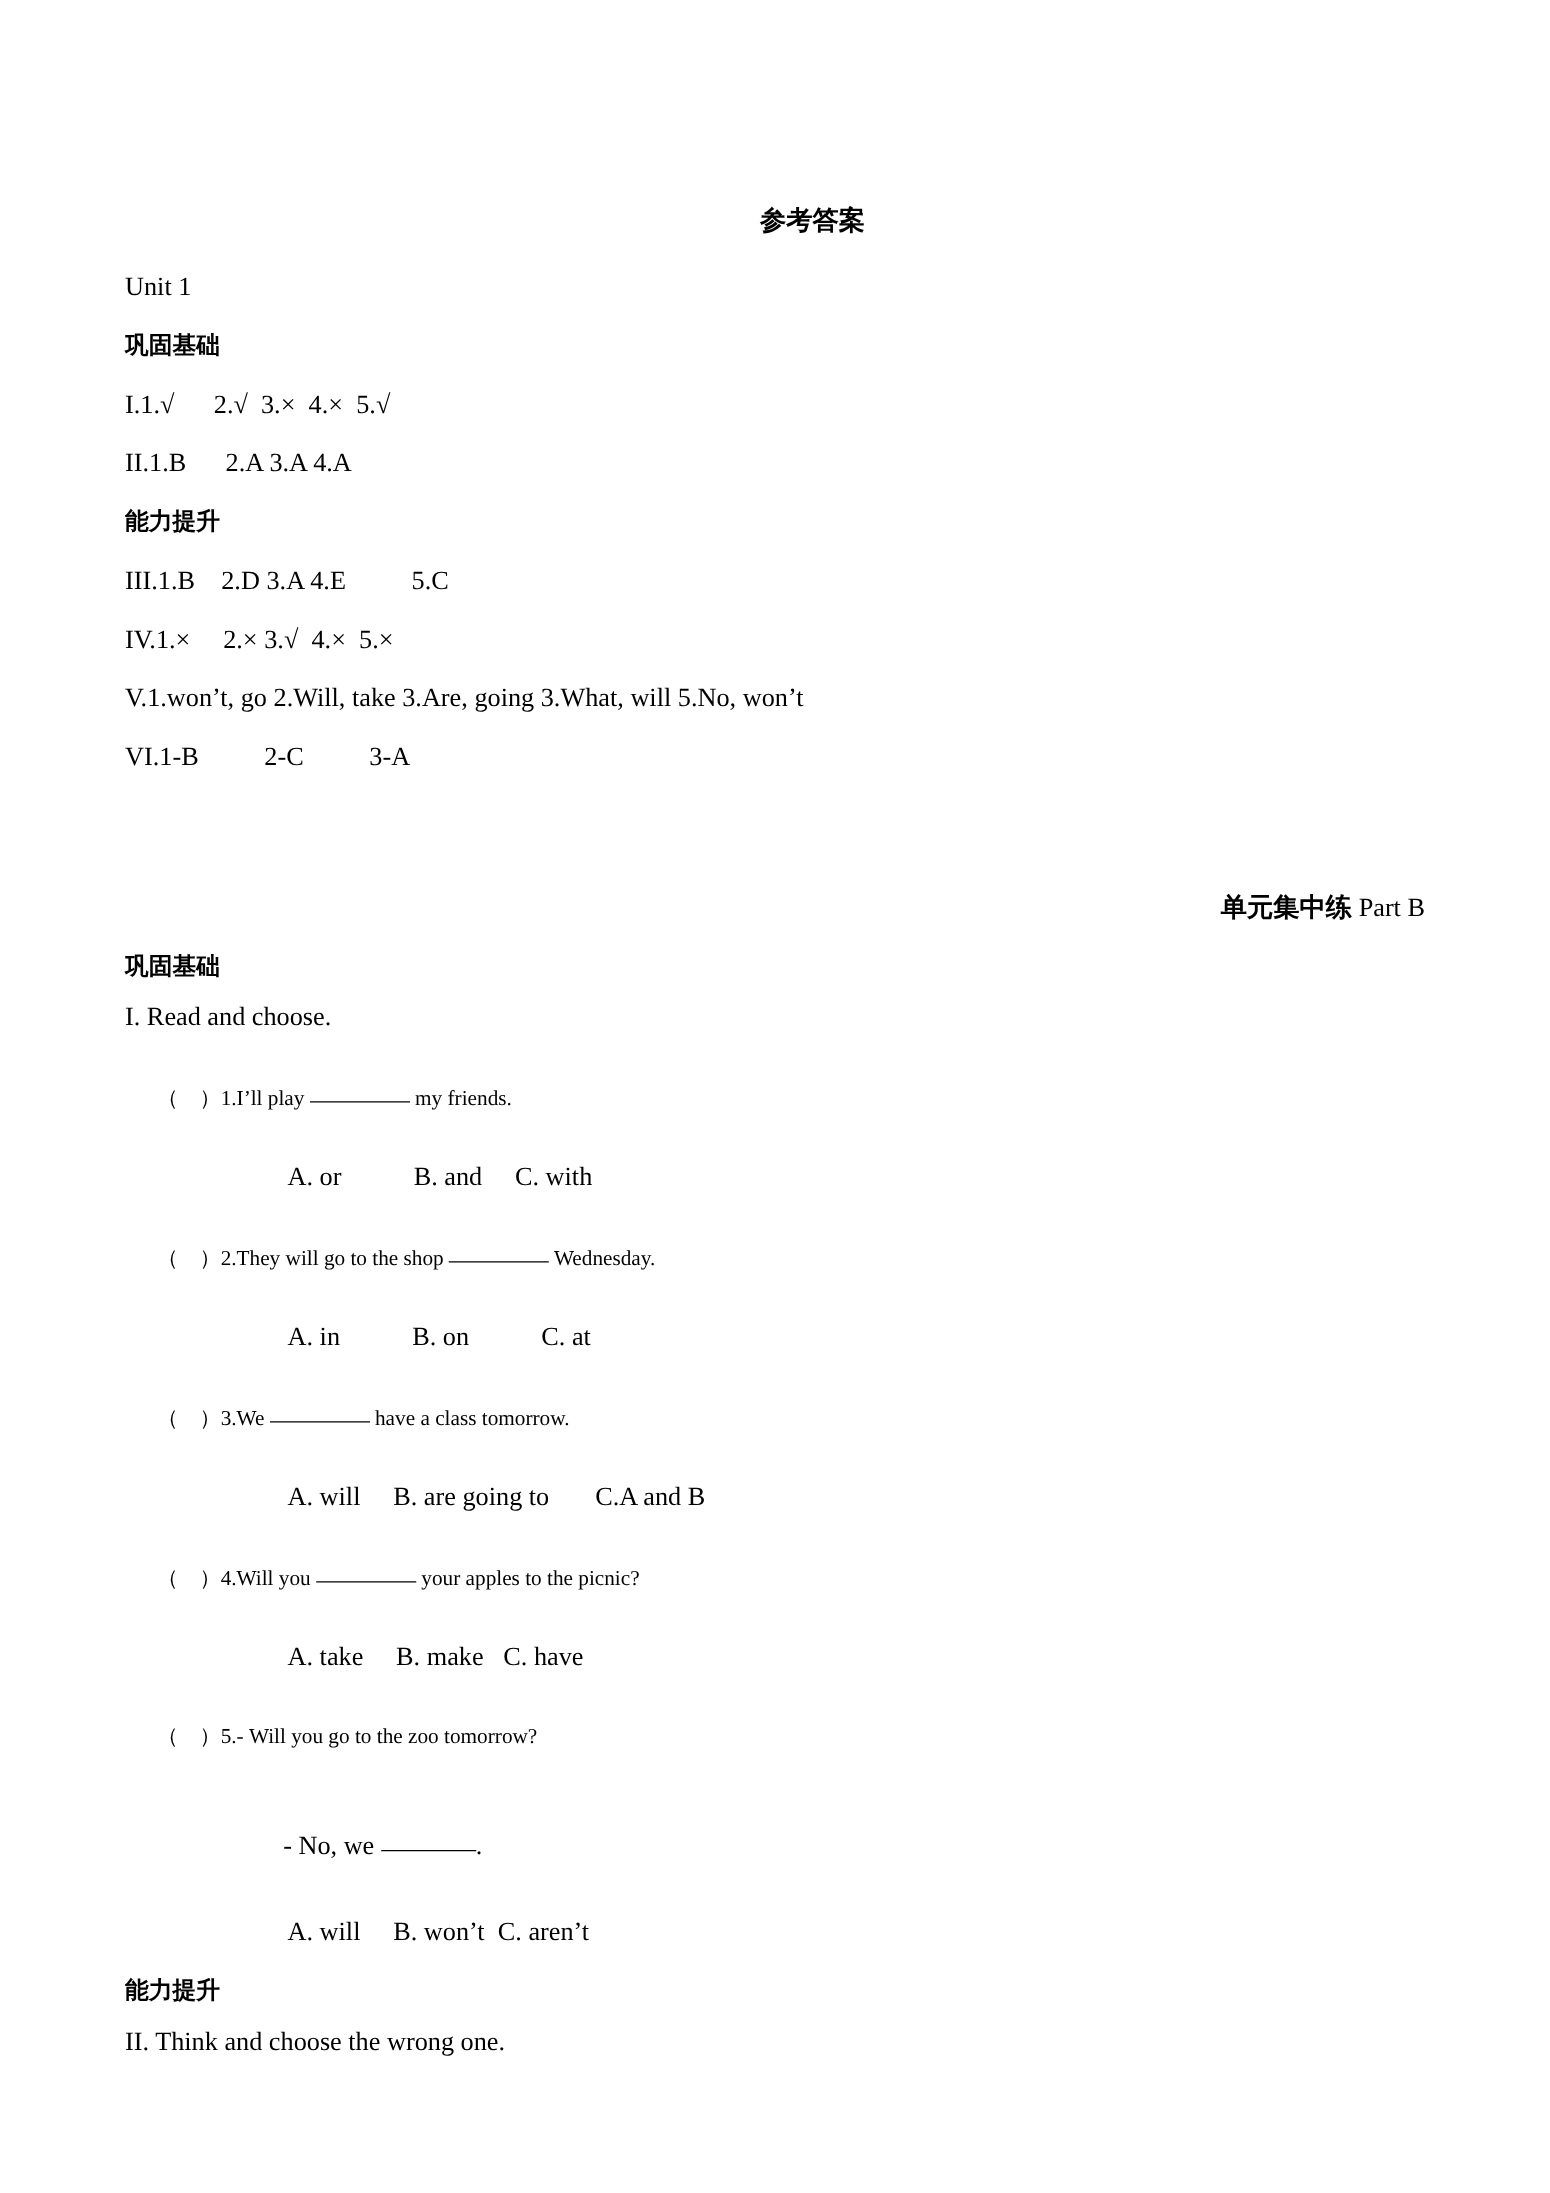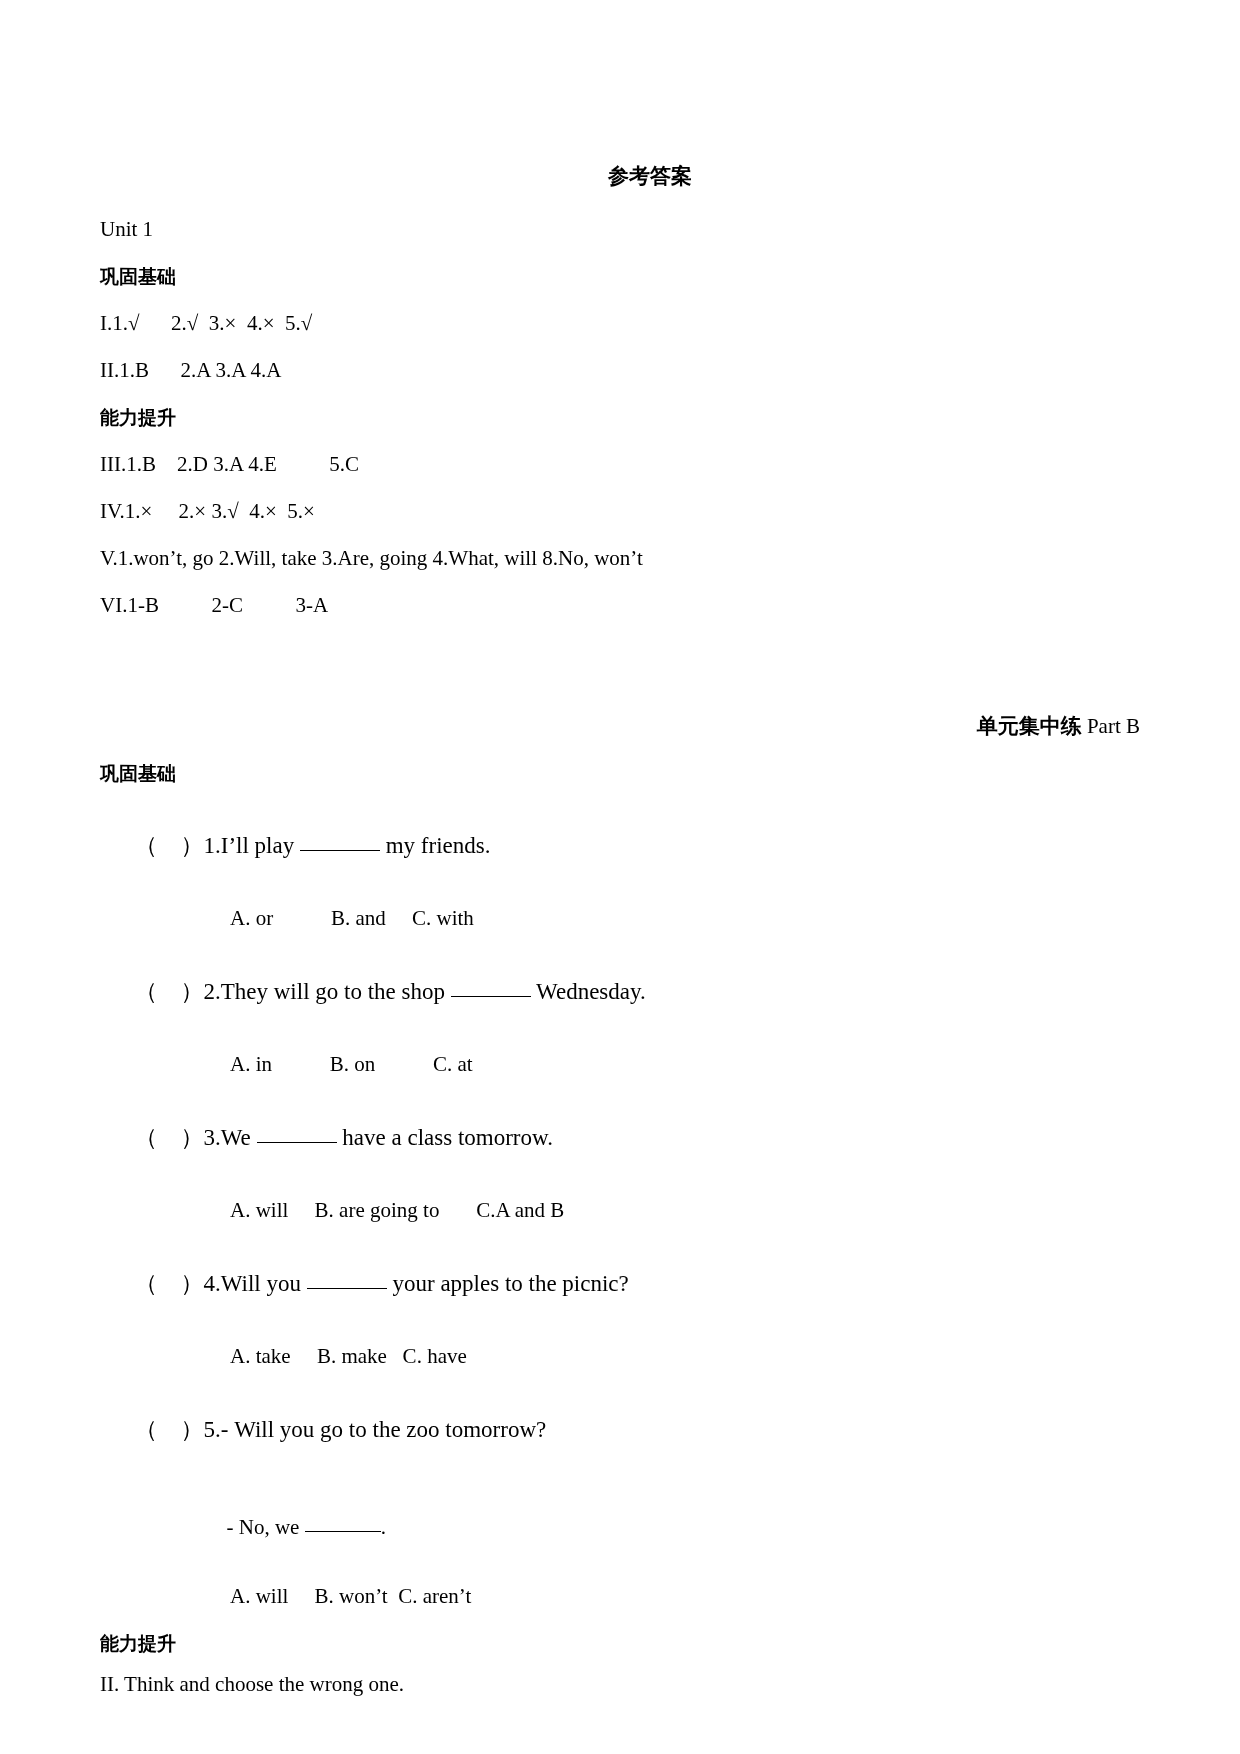--- a/index.html
+++ b/index.html
@@ -60,21 +60,21 @@
   }
   .ans-line {
     font-size: 21px;
     margin-top: 22px;
     white-space: pre;
   }
   .gap-block {
     height: 96px;
   }
   .q-line {
-    font-size: 23px;
+    font-size: 17px;
     margin-top: 19px;
     white-space: pre;
     font-family: Liberation Serif, serif;
   }
   .opt-line {
     font-size: 21px;
     margin-top: 19px;
     white-space: pre;
     padding-left: 130px;
   }
@@ -110,31 +110,32 @@
 
     <div class="cn-head">巩固基础</div>
 
     <div class="ans-line">I.1.√  2.√  3.×  4.×  5.√</div>
     <div class="ans-line">II.1.B  2.A 3.A 4.A</div>
 
     <div class="cn-head">能力提升</div>
 
     <div class="ans-line">III.1.B  2.D 3.A 4.E   5.C</div>
     <div class="ans-line">IV.1.×  2.× 3.√  4.×  5.×</div>
-    <div class="ans-line">V.1.won’t, go 2.Will, take 3.Are, going 4.What, will 8.No, won’t</div>
+    <div class="ans-line">V.1.won’t, go 2.Will, take 3.Are, going 3.What, will 5.No, won’t</div>
 
 
     <div class="ans-line">VI.1-B   2-C   3-A</div>
 
     <div class="gap-block"></div>
 
     <div class="section-title-2"><span class="cn">单元集中练</span> <span>Part B</span></div>
 
     <div class="cn-head">巩固基础</div>
 
+    <div class="plain-line">I. Read and choose.</div>
 
     <div class="q-line">
       <span>（　）</span><span>1.</span><span>I’ll play </span><span class="blank"></span><span> my friends.</span>
     </div>
     <div class="opt-line">A. or    B. and   C. with</div>
 
     <div class="q-line">
       <span>（　）</span><span>2.</span><span>They will go to the shop </span><span class="blank"></span><span> Wednesday.</span>
     </div>
     <div class="opt-line">A. in    B. on    C. at</div>

